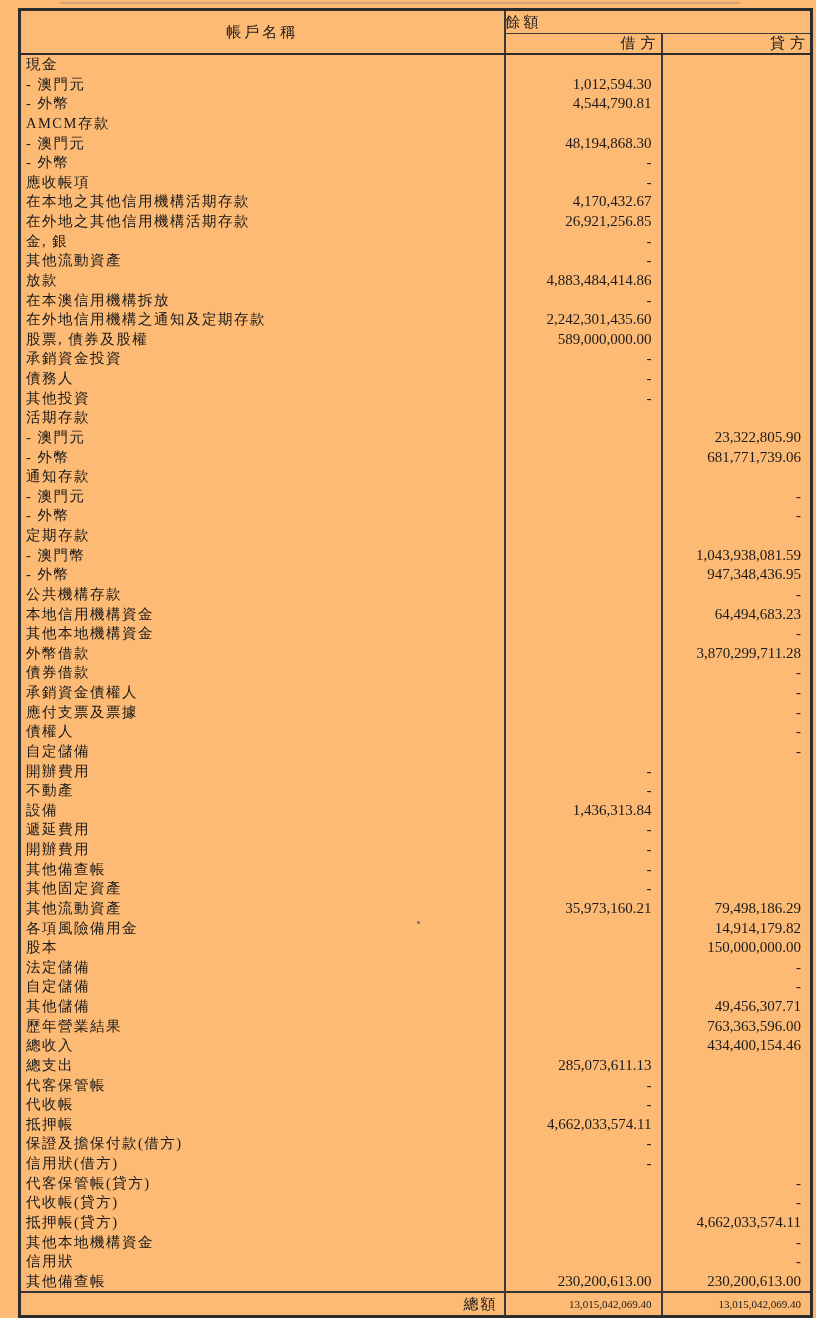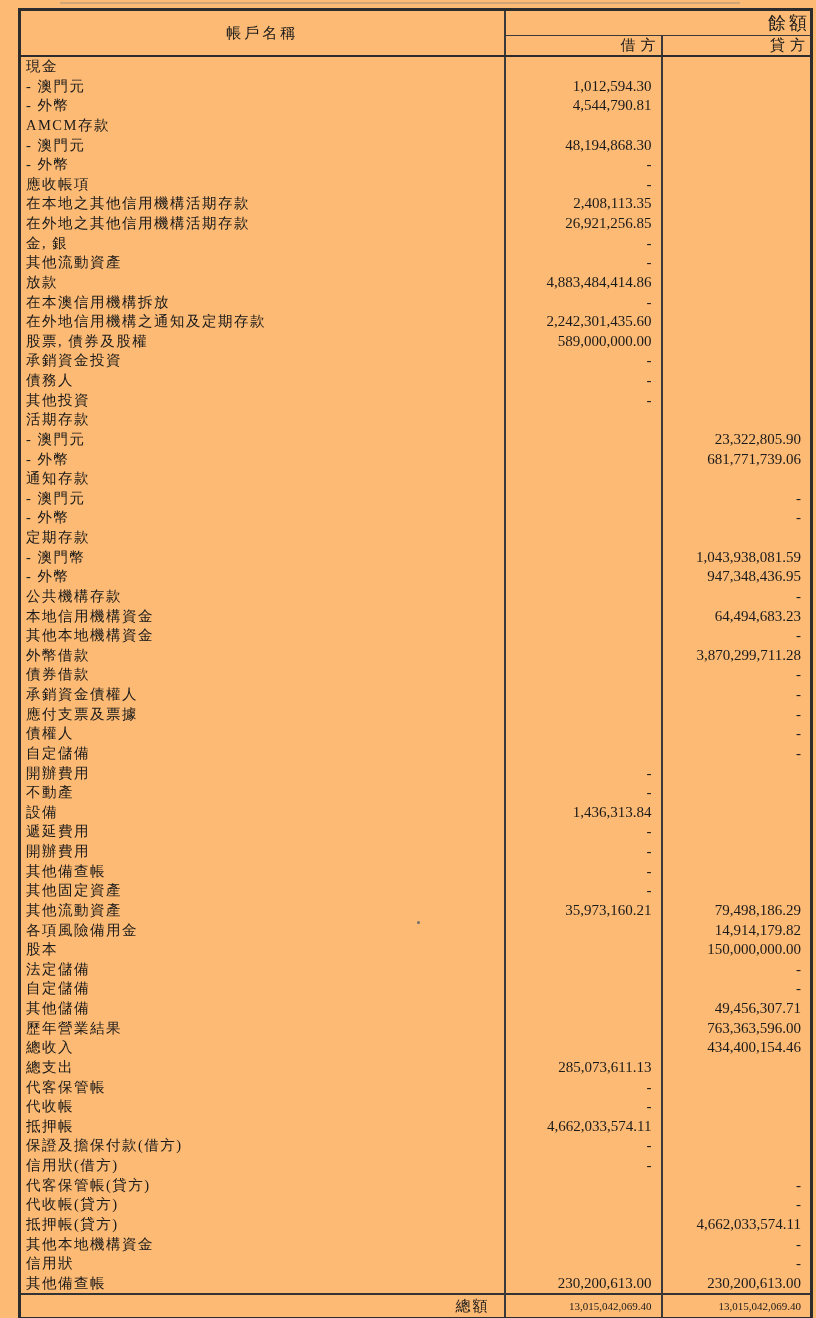--- a/index.html
+++ b/index.html
@@ -37,22 +37,22 @@
   td { padding: 0; }
   .col-split { border-left: 2px solid #3a3a3a; }
   .name-h {
     text-align: center;
     font-size: 15px;
     letter-spacing: 3px;
     border-bottom: 2.5px solid #2c2c2c;
   }
   .bal-h {
     height: 22px;
-    text-align: right;
-    font-size: 18px;
+    text-align: left;
+    font-size: 15px;
     letter-spacing: 3px;
     border-bottom: 1.5px solid #3a3a3a;
     vertical-align: middle;
   }
   .sub-h {
     height: 17px;
     text-align: right;
     font-size: 15px;
     letter-spacing: 5px;
     border-bottom: 2.5px solid #2c2c2c;
@@ -77,21 +77,21 @@
     font-size: 15px;
   }
   tfoot td {
     border-top: 2px solid #333333;
     height: 22px;
     line-height: 22px;
     vertical-align: middle;
   }
   .total-label {
     text-align: right;
-    padding-right: 14px;
+    padding-right: 6px;
     font-size: 15px;
     letter-spacing: 2px;
   }
   tfoot .num { font-size: 11px; }
 </style>
 </head>
 <body>
 
 <div class="page" style="color: rgb(26, 26, 26); background: #fdba74;">
   <div class="scan-streak"></div>
@@ -144,21 +144,21 @@
           <td class="num col-split">-</td>
           <td class="num col-split"></td>
         </tr>
         <tr>
           <td class="name-cell">應收帳項</td>
           <td class="num col-split">-</td>
           <td class="num col-split"></td>
         </tr>
         <tr>
           <td class="name-cell">在本地之其他信用機構活期存款</td>
-          <td class="num col-split">2,408,113.35</td>
+          <td class="num col-split">4,170,432.67</td>
           <td class="num col-split"></td>
         </tr>
         <tr>
           <td class="name-cell">在外地之其他信用機構活期存款</td>
           <td class="num col-split">26,921,256.85</td>
           <td class="num col-split"></td>
         </tr>
         <tr>
           <td class="name-cell">金, 銀</td>
           <td class="num col-split">-</td>

